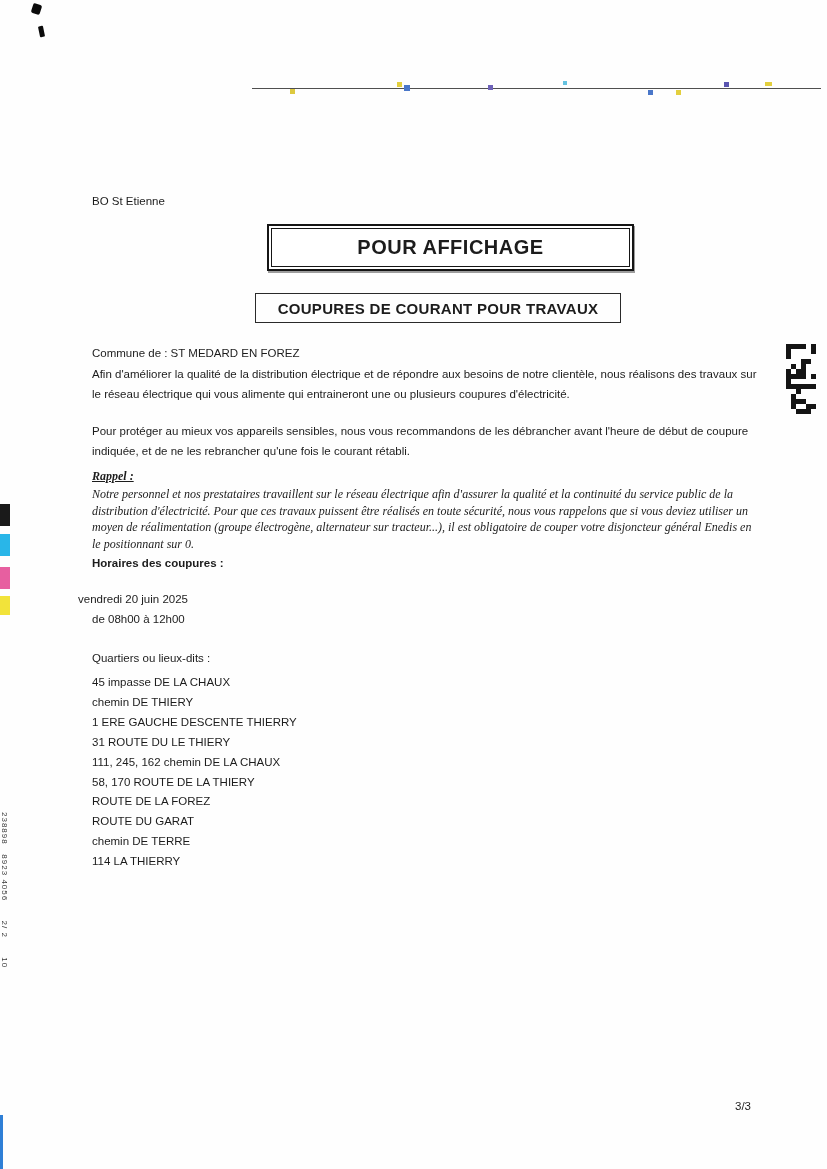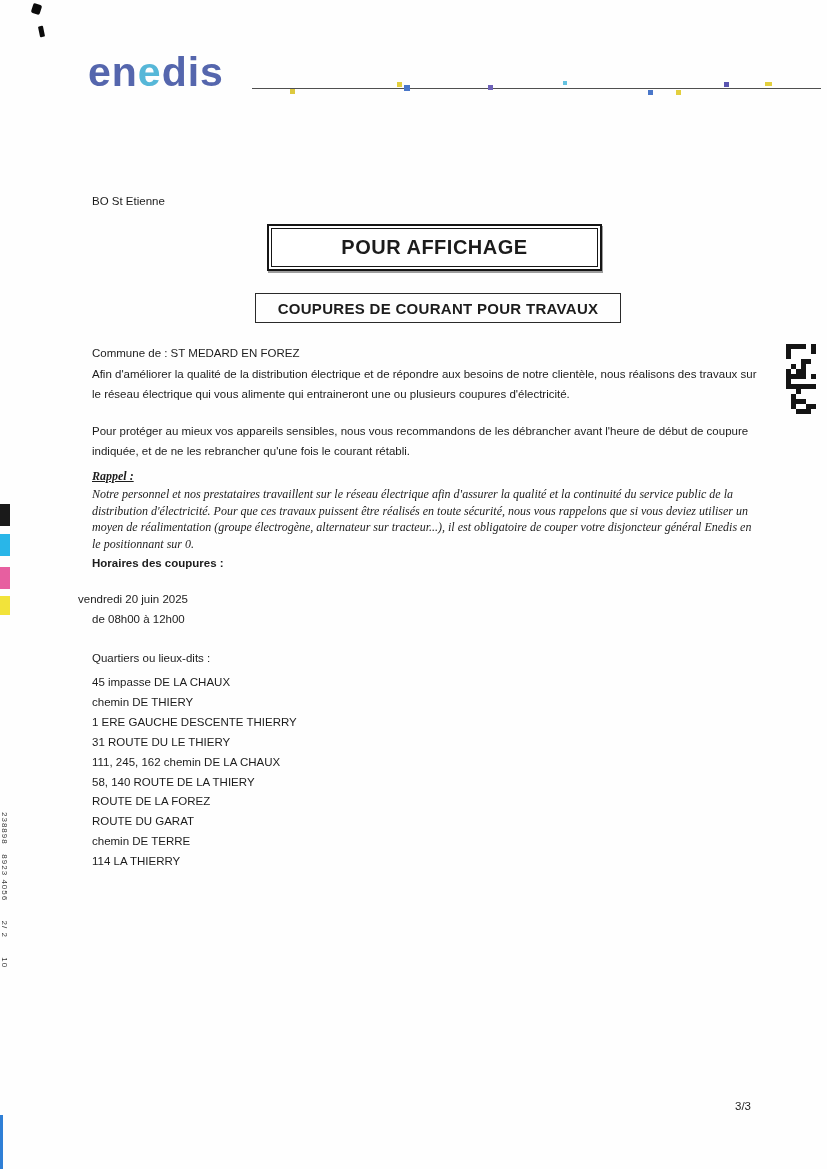--- a/index.html
+++ b/index.html
@@ -26,21 +26,21 @@
   .logo .l2 { color: var(--logo-cyan, #56b7d8); }
 
   
   .header-rule { position: absolute; left: 252px; top: 88px; width: 569px; height: 1px;
                  background: #4f4f4f; }
   .header-rule i { position: absolute; display: block; }
 
   .office { position: absolute; left: 92px; top: 195px; font-size: 11.5px; }
 
   
-  .banner-outer { position: absolute; left: 267px; top: 224px; width: 335px; height: 47px;
+  .banner-outer { position: absolute; left: 267px; top: 224px; width: 367px; height: 47px;
                   box-sizing: border-box; border: 2px solid #151515; padding: 2px;
                   background: #fff; box-shadow: 1px 2px 0 rgba(40,40,40,.45); }
   .banner-inner { width: 100%; height: 100%; box-sizing: border-box; border: 1px solid #151515;
                   display: flex; align-items: center; justify-content: center;
                   font-size: 20px; font-weight: bold; letter-spacing: .5px; }
 
   
   .subtitle-box { position: absolute; left: 255px; top: 293px; width: 366px; height: 30px;
                   box-sizing: border-box; border: 1.5px solid #2a2a2a;
                   display: flex; align-items: center; justify-content: center;
@@ -91,21 +91,20 @@
                background: #2f7fd6; }
 </style>
 </head>
 <body>
 
 <div class="page">
 
   <div class="mark1"></div>
   <div class="mark2"></div>
 
-  <div class="logo"><span class="l1">en</span><span class="l2">e</span><span class="l3">dis</span></div>
 
   <div class="header-rule">
     <i style="left:38px;top:1px;width:5px;height:5px;background:#ddc93f"></i>
     <i style="left:145px;top:-6px;width:5px;height:5px;background:#e3cf3e"></i>
     <i style="left:152px;top:-3px;width:6px;height:6px;background:#4a77c9"></i>
     <i style="left:236px;top:-3px;width:5px;height:5px;background:#6e62b8"></i>
     <i style="left:311px;top:-7px;width:4px;height:4px;background:#64c2e0"></i>
     <i style="left:396px;top:2px;width:5px;height:5px;background:#4a77c9"></i>
     <i style="left:424px;top:2px;width:5px;height:5px;background:#e3cf3e"></i>
     <i style="left:472px;top:-6px;width:5px;height:5px;background:#5a55b0"></i>
@@ -132,21 +131,21 @@
   <p class="schedule-time">de 08h00 à 12h00</p>
 
   <p class="districts-label">Quartiers ou lieux-dits :</p>
 
   <div class="districts">
     <div class="district">45 impasse DE LA CHAUX</div>
     <div class="district">chemin DE THIERY</div>
     <div class="district">1 ERE GAUCHE DESCENTE THIERRY</div>
     <div class="district">31 ROUTE DU LE THIERY</div>
     <div class="district">111, 245, 162 chemin DE LA CHAUX</div>
-    <div class="district">58, 140 ROUTE DE LA THIERY</div>
+    <div class="district">58, 170 ROUTE DE LA THIERY</div>
     <div class="district">ROUTE DE LA FOREZ</div>
     <div class="district">ROUTE DU GARAT</div>
     <div class="district">chemin DE TERRE</div>
     <div class="district">114 LA THIERRY</div>
   </div>
 
   <div class="qr">
       <i style="left:0px;top:0px"></i>
       <i style="left:5px;top:0px"></i>
       <i style="left:10px;top:0px"></i>

